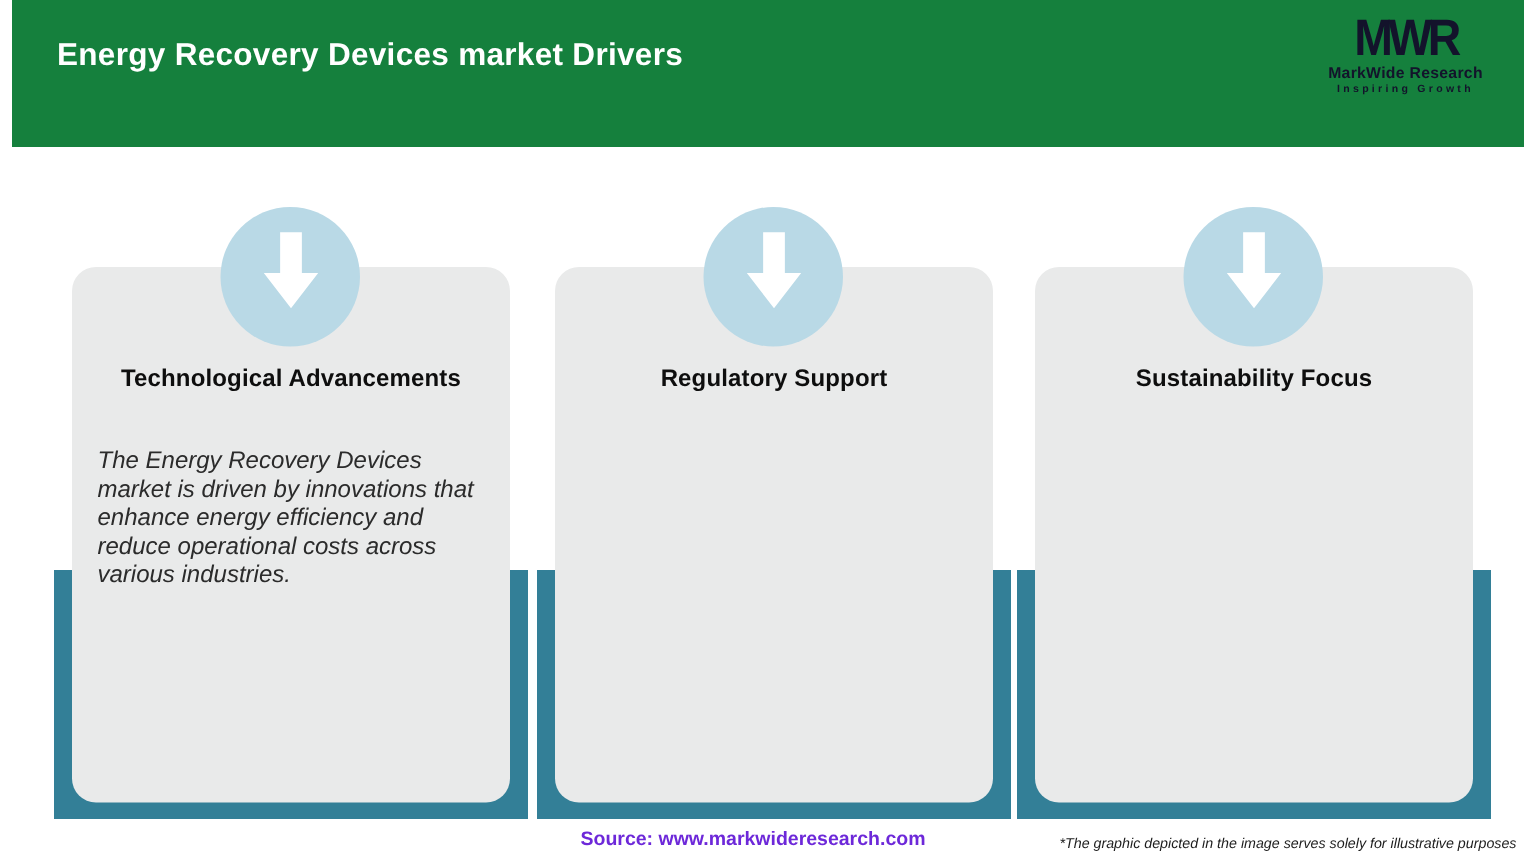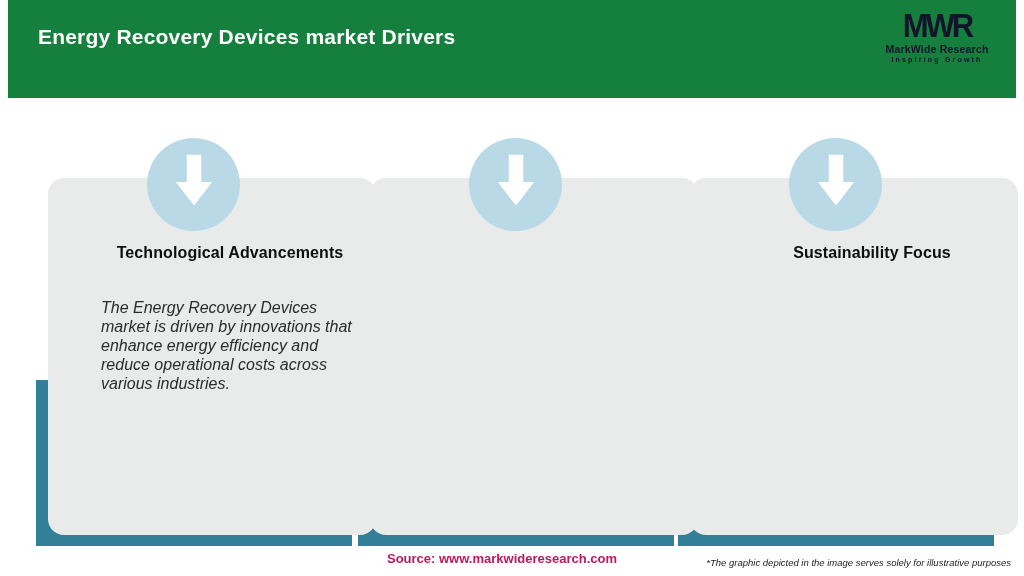--- a/index.html
+++ b/index.html
@@ -15,33 +15,33 @@
   .logo-monogram { font-size: 31px; font-weight: bold; letter-spacing: -3px; line-height: 1.05; transform: scaleY(1.1); }
   .logo-name { font-size: 10.5px; font-weight: bold; margin-top: 0px; letter-spacing: 0.2px; }
   .logo-tagline { font-size: 7px; font-weight: bold; letter-spacing: 2.2px; margin-top: 1px; }
 
   
   .backing { position: absolute; top: 380px; width: 316px; height: 166px; background: #337F97; }
   .card { position: absolute; top: 178px; width: 292px; height: 357px; background: #E9EAEA; border-radius: 16px; }
   .badge { position: absolute; top: 138px; width: 93px; height: 93px; border-radius: 50%; background: #B9D9E6;
            display: flex; align-items: center; justify-content: center; z-index: 3; }
   .card, .backing { z-index: 1; }
-  .card { z-index: 2; padding-left: 36px; }
+  .card { z-index: 2; }
 
   .g1 .backing { left: 36px; }  .g1 .card { left: 48px; }  .g1 .badge { left: 147px; }
   .g2 .backing { left: 358px; } .g2 .card { left: 370px; } .g2 .badge { left: 469px; }
   .g3 .backing { left: 678px; } .g3 .card { left: 690px; } .g3 .badge { left: 789px; }
 
   .card-title { padding-top: 66px; text-align: center; font-size: 16px; font-weight: bold; color: #0e0e0e; letter-spacing: 0.1px; }
   .card-body { margin: 36px 16px 0 17px; font-size: 16px; line-height: 19px; color: #2b2b2b; font-style: italic; }
 
   .arrow-svg { display: block; margin-top: -6px; }
 
   
-  .source { position: absolute; top: 551px; left: 0; width: 1004px; text-align: center; font-size: 13px; font-weight: bold; color: #be185d; }
+  .source { position: absolute; top: 551px; left: 0; width: 1004px; text-align: center; font-size: 13px; font-weight: bold; color: #6d28d9; }
   .disclaimer { position: absolute; top: 557px; right: 13px; font-size: 9.5px; color: #1c1c1c; font-style: italic; }
 </style>
 </head>
 <body>
 
 <div class="stage">
 
   <div class="header">
     <div class="header-title">Energy Recovery Devices market Drivers</div>
     <div class="logo">
@@ -60,20 +60,21 @@
     <div class="badge">
       <svg class="arrow-svg" width="46" height="58" viewBox="0 0 50 64" aria-hidden="true">
         <path d="M17 2 L33 2 L33 32 L45 32 L25 58 L5 32 L17 32 Z" fill="#ffffff"></path>
       </svg>
     </div>
   </div>
 
   <div class="group g2">
     <div class="backing"></div>
     <div class="card">
+      <div class="card-title">Regulatory Support</div>
     </div>
     <div class="badge">
       <svg class="arrow-svg" width="46" height="58" viewBox="0 0 50 64" aria-hidden="true">
         <path d="M17 2 L33 2 L33 32 L45 32 L25 58 L5 32 L17 32 Z" fill="#ffffff"></path>
       </svg>
     </div>
   </div>
 
   <div class="group g3">
     <div class="backing"></div>

